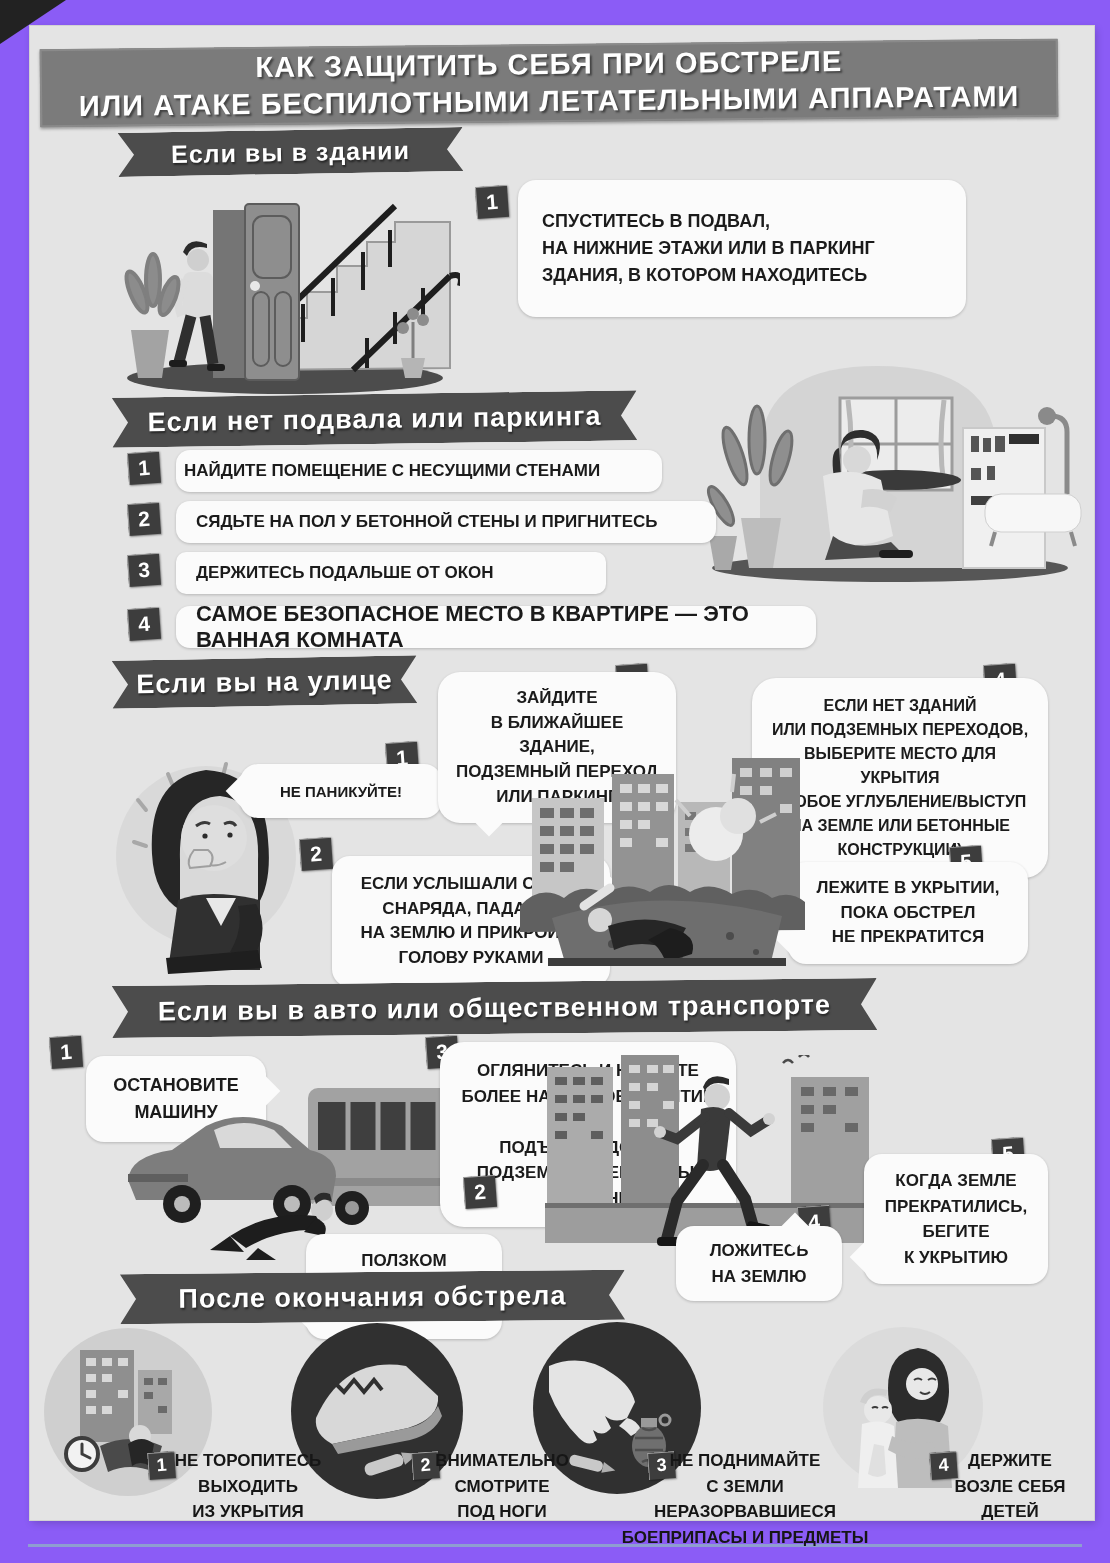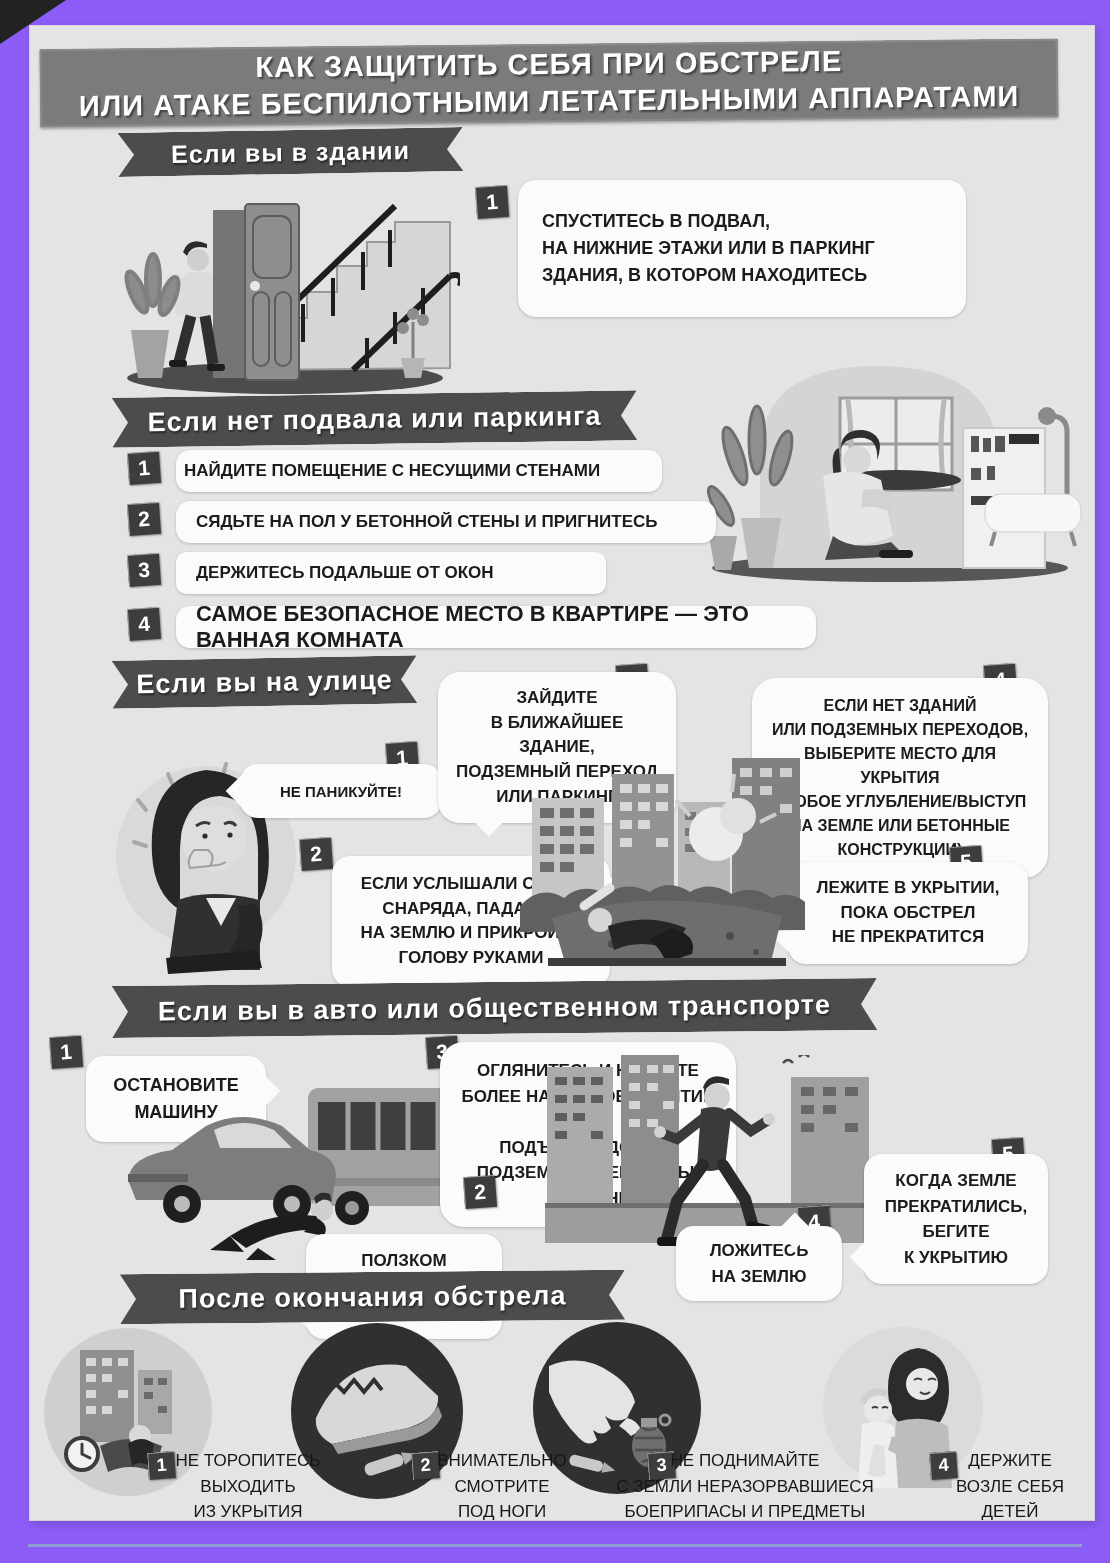--- a/index.html
+++ b/index.html
@@ -31,21 +31,21 @@
          white-space:pre-line; box-shadow:0 1px 3px rgba(0,0,0,.2); display:flex; align-items:center;}
   .bubble.center{justify-content:center; text-align:center;}
   .bubble.left{justify-content:flex-start; text-align:left;}
   .tail-l::after, .tail-r::after, .tail-b::after, .tail-t::after{content:""; position:absolute; width:26px; height:26px;
          background:#fbfbfb; transform:rotate(45deg);}
   .tail-l::after{left:-9px; bottom:14px;}
   .tail-r::after{right:-9px; top:22px;}
   .tail-b::after{bottom:-8px; left:38px;}
   .tail-t::after{top:-8px; right:34px;}
 
-  .caption{position:absolute; color:#161616; font-weight:normal; font-size:17px; line-height:1.5;
+  .caption{position:absolute; color:#161616; font-weight:bold; font-size:17px; line-height:1.5;
          text-align:center; white-space:pre-line;}
 
   .illu{position:absolute;}
   svg{display:block;}
 </style>
 </head>
 <body>
 
 <div class="page">
   <div class="paper"></div>

